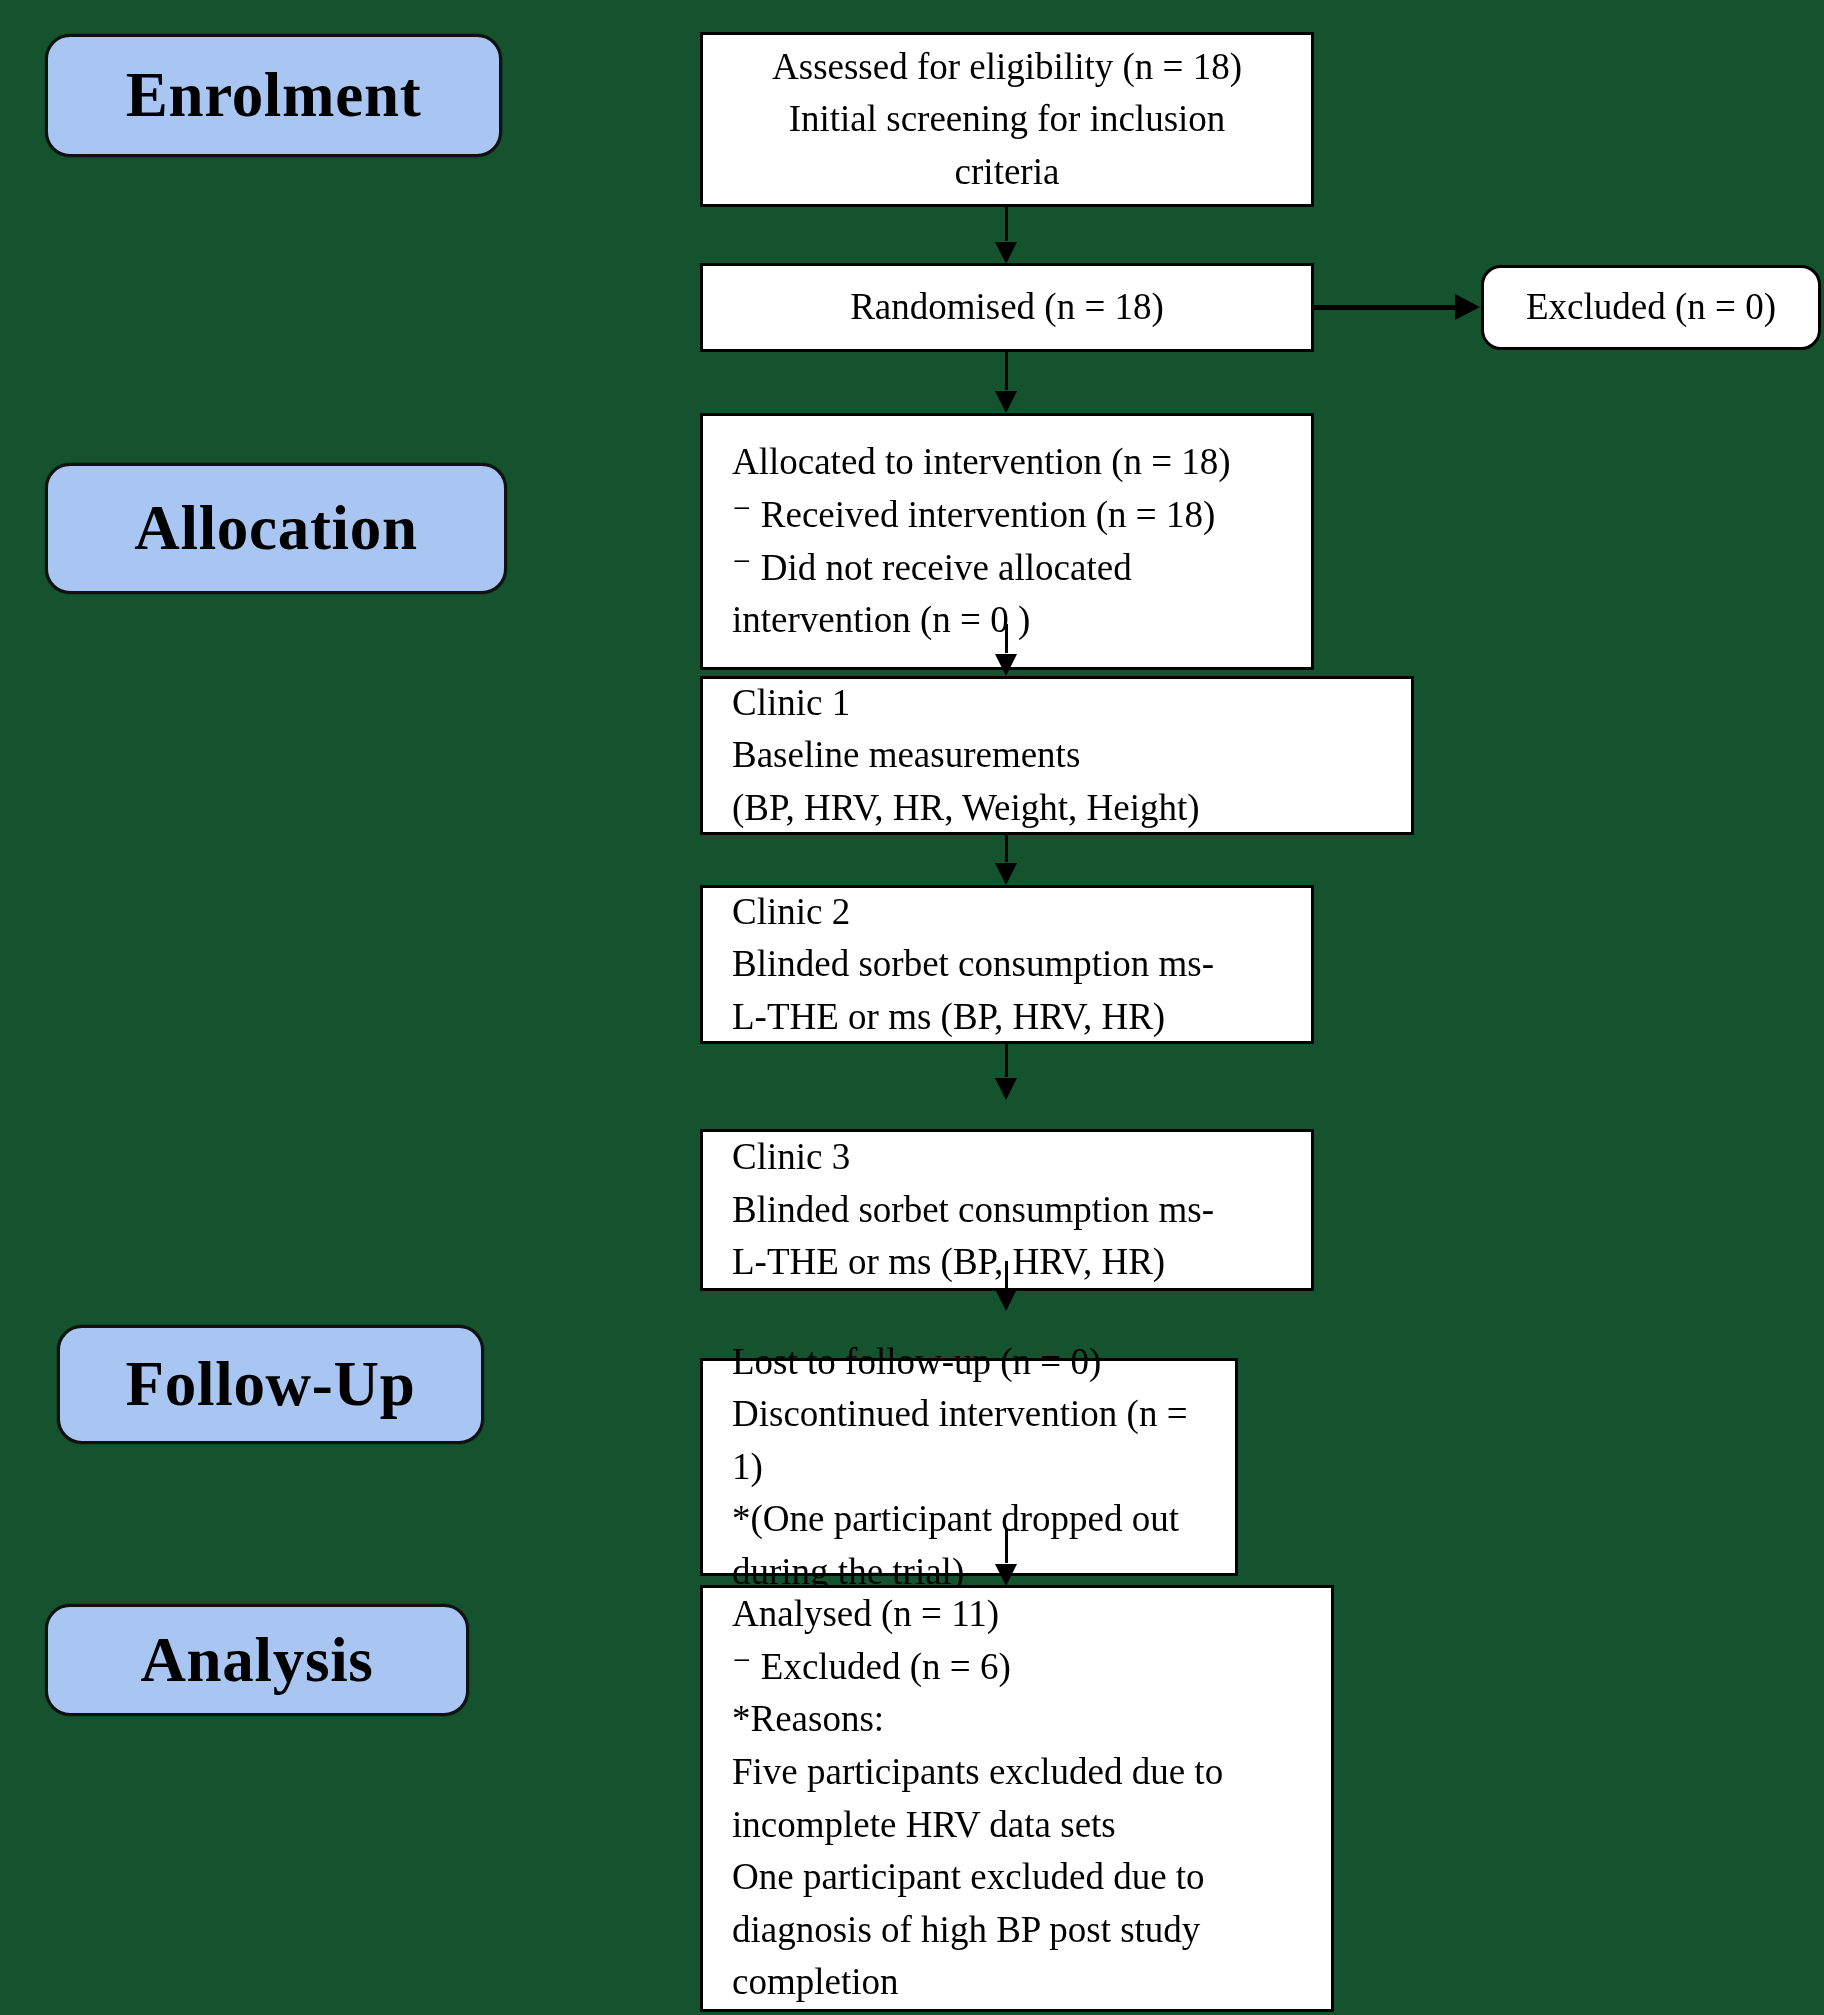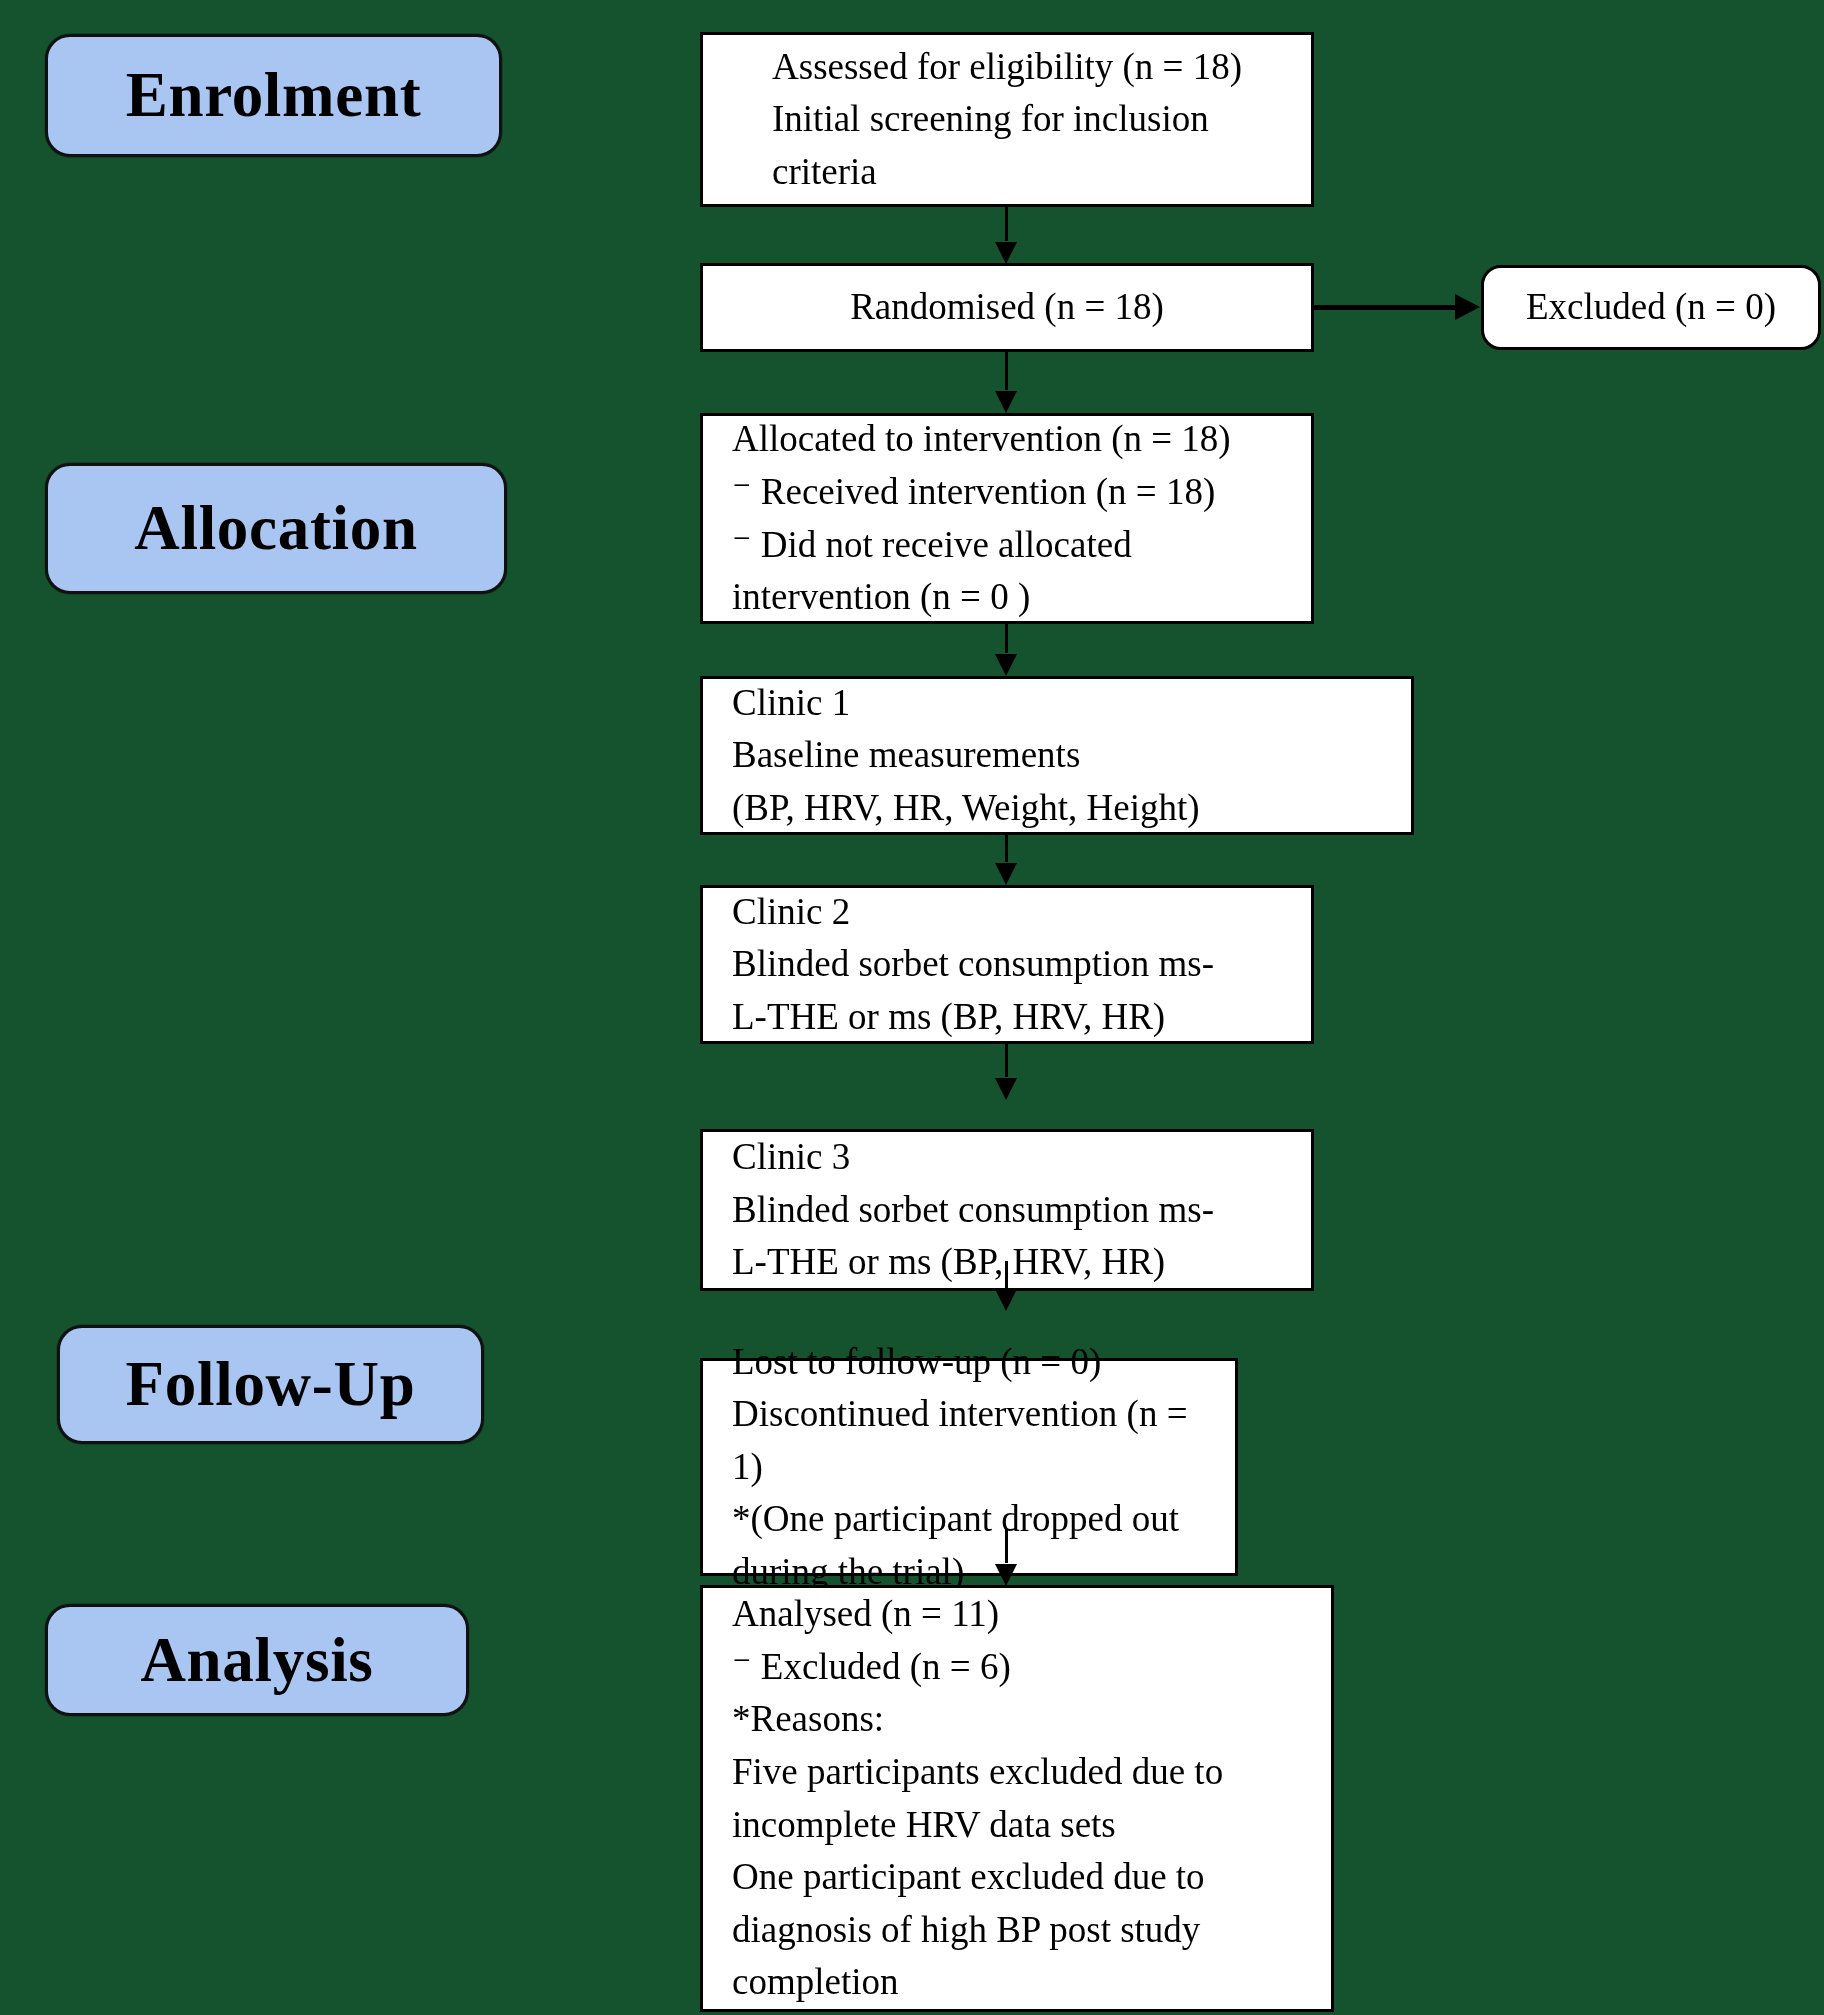--- a/index.html
+++ b/index.html
@@ -44,21 +44,21 @@
     display: flex;
     align-items: center;
   }
   .wbox.centered { justify-content: center; }
   .btext {
     font-size: 37px;
     line-height: 1.42;
     color: #000000;
     white-space: pre-line;
   }
-  .btext.center { padding: 0 20px; }
+  .btext.center { text-align: center; padding: 0 20px; }
   .btext.left   { text-align: left; padding: 0 26.4px 0 29px; }
   
   .arrow-v {
     position: absolute;
     width: 2.6px;
     background: #000000;
   }
   .arrow-v::after {
     content: "";
     position: absolute;
@@ -116,21 +116,21 @@
   </div>
 
   <div class="wbox centered" style="left:700px; top:263px; width:614px; height:89px;">
     <div class="btext center">Randomised (n = 18)</div>
   </div>
 
   <div class="wbox centered" style="left:1481px; top:265px; width:340px; height:85px;border-radius:20px;">
     <div class="btext center">Excluded (n = 0)</div>
   </div>
 
-  <div class="wbox" style="left:700px; top:413px; width:614px; height:211px;">
+  <div class="wbox" style="left:700px; top:413px; width:614px; height:257px;">
     <div class="btext left">Allocated to intervention (n = 18)
 ⁻ Received intervention (n = 18)
 ⁻ Did not receive allocated
 intervention (n = 0 )</div>
   </div>
 
   <div class="wbox" style="left:700px; top:676px; width:714px; height:159px;">
     <div class="btext left">Clinic 1
 Baseline measurements
 (BP, HRV, HR, Weight, Height)</div>

